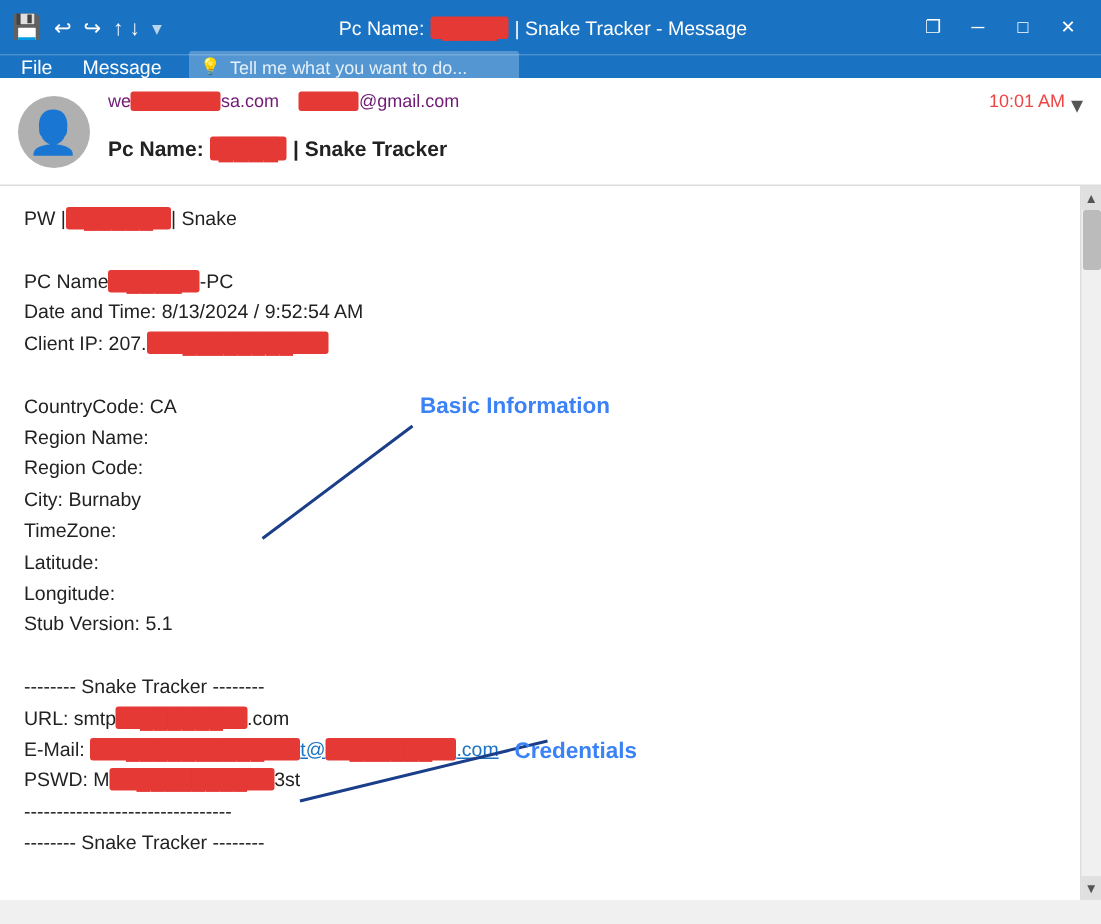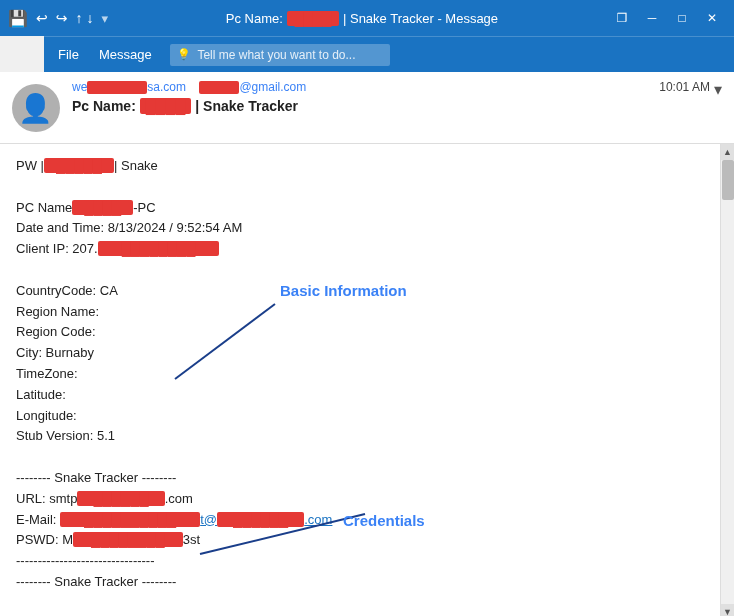--- a/index.html
+++ b/index.html
@@ -17,23 +17,22 @@
     }
     .title-bar-icon { margin-right: 8px; font-size: 16px; }
     .title-bar-title { flex: 1; text-align: center; font-size: 13px; }
 
     
     .menu-bar {
       background: #1a73c2;
       display: flex;
       align-items: center;
       padding: 0 4px;
-      height: 36px;
+      height: 16px;
       border-top: 1px solid rgba(255,255,255,0.2);
-      margin-left: 44px;
     }
     .menu-item {
       color: white;
       padding: 4px 10px;
       font-size: 13px;
       cursor: pointer;
       border-radius: 2px;
     }
     .search-bar {
       display: flex; align-items: center;
@@ -60,41 +59,41 @@
     }
     .avatar {
       width: 48px; height: 48px;
       background: #b0b0b0;
       border-radius: 50%;
       display: flex; align-items: center; justify-content: center;
       margin-right: 12px; flex-shrink: 0; margin-top: 4px;
     }
     .avatar-icon { font-size: 28px; color: white; }
     .email-meta { flex: 1; font-size: 12px; color: #333; }
-    .email-from { color: #3b82f6; margin-bottom: 4px; }
+    .email-from { color: #701a75; margin-bottom: 17px; }
     .email-subject { font-size: 14px; font-weight: bold; color: #222; }
     .redacted {
       display: inline-block;
       background: #e53935;
       color: #e53935;
       border-radius: 2px;
       min-width: 60px;
       height: 13px;
       vertical-align: middle;
     }
     .redacted-sm {
       display: inline-block;
       background: #e53935;
       color: #e53935;
       border-radius: 2px;
       min-width: 40px;
       height: 13px;
       vertical-align: middle;
     }
-    .email-time { font-size: 12px; color: #404040; white-space: nowrap; margin-left: 8px; }
+    .email-time { font-size: 12px; color: #ef4444; white-space: nowrap; margin-left: 8px; }
     .expand-btn { color: #555; cursor: pointer; font-size: 16px; margin-left: 4px; }
 
     
     .email-body-container {
       background: white;
       display: flex;
       height: calc(616px - 36px - 32px - 72px);
       overflow: hidden;
     }
     .email-body {

